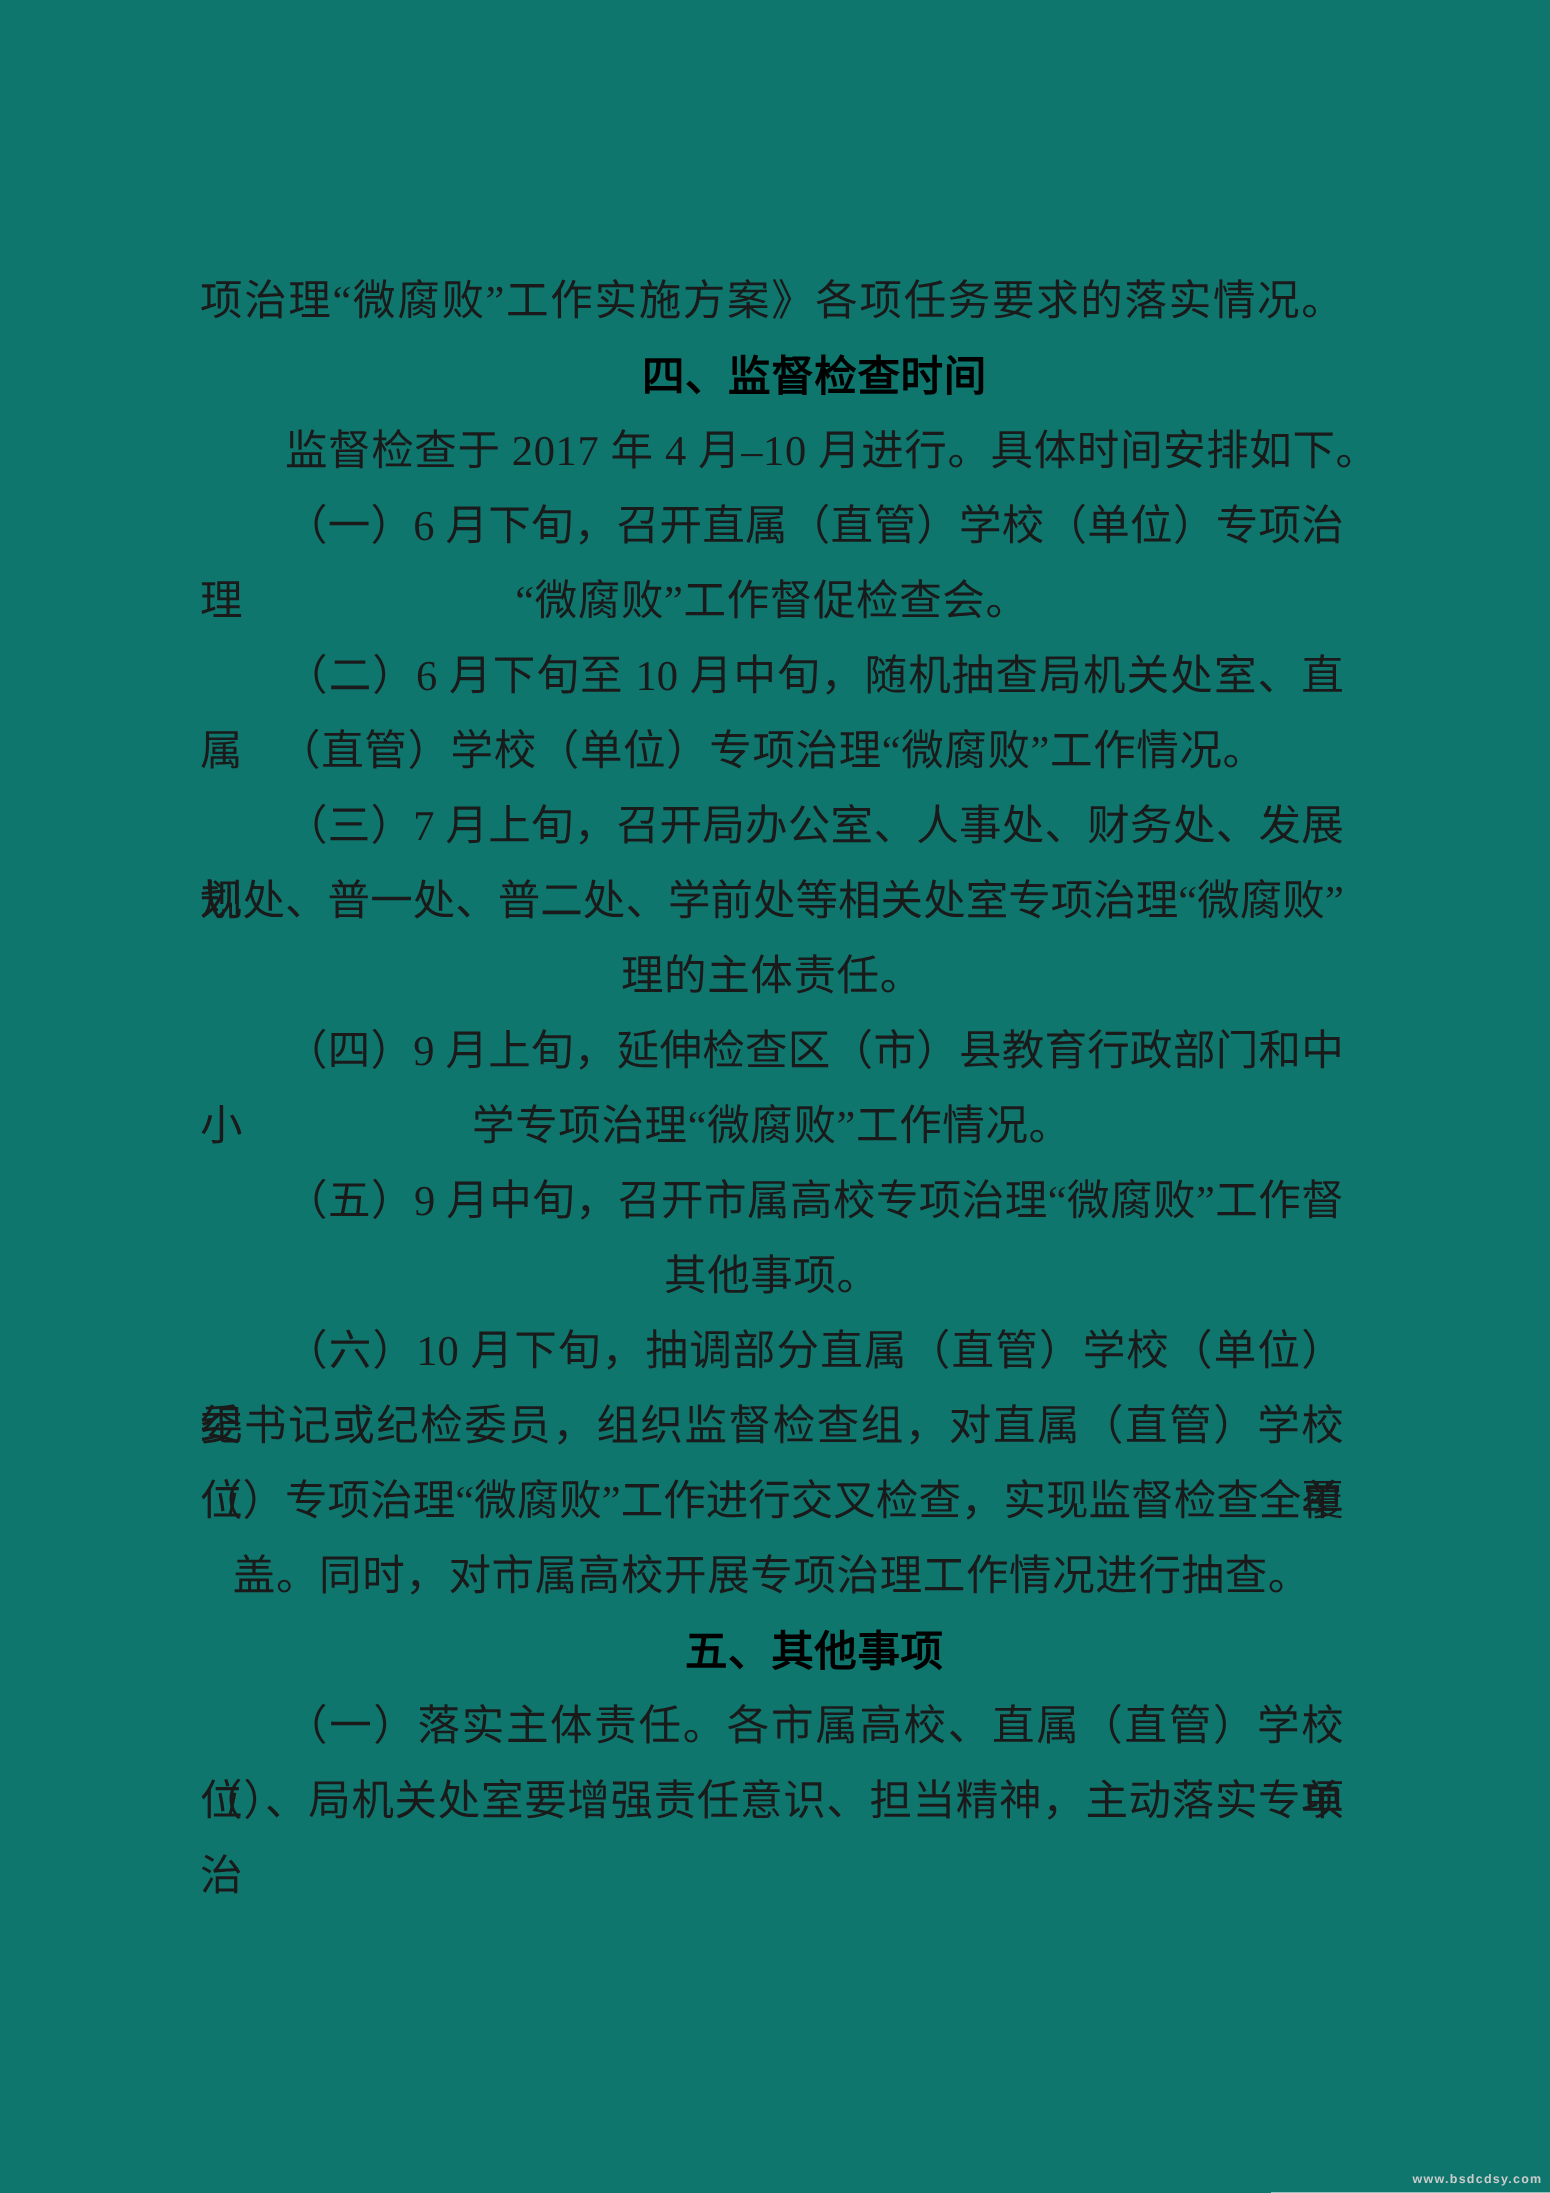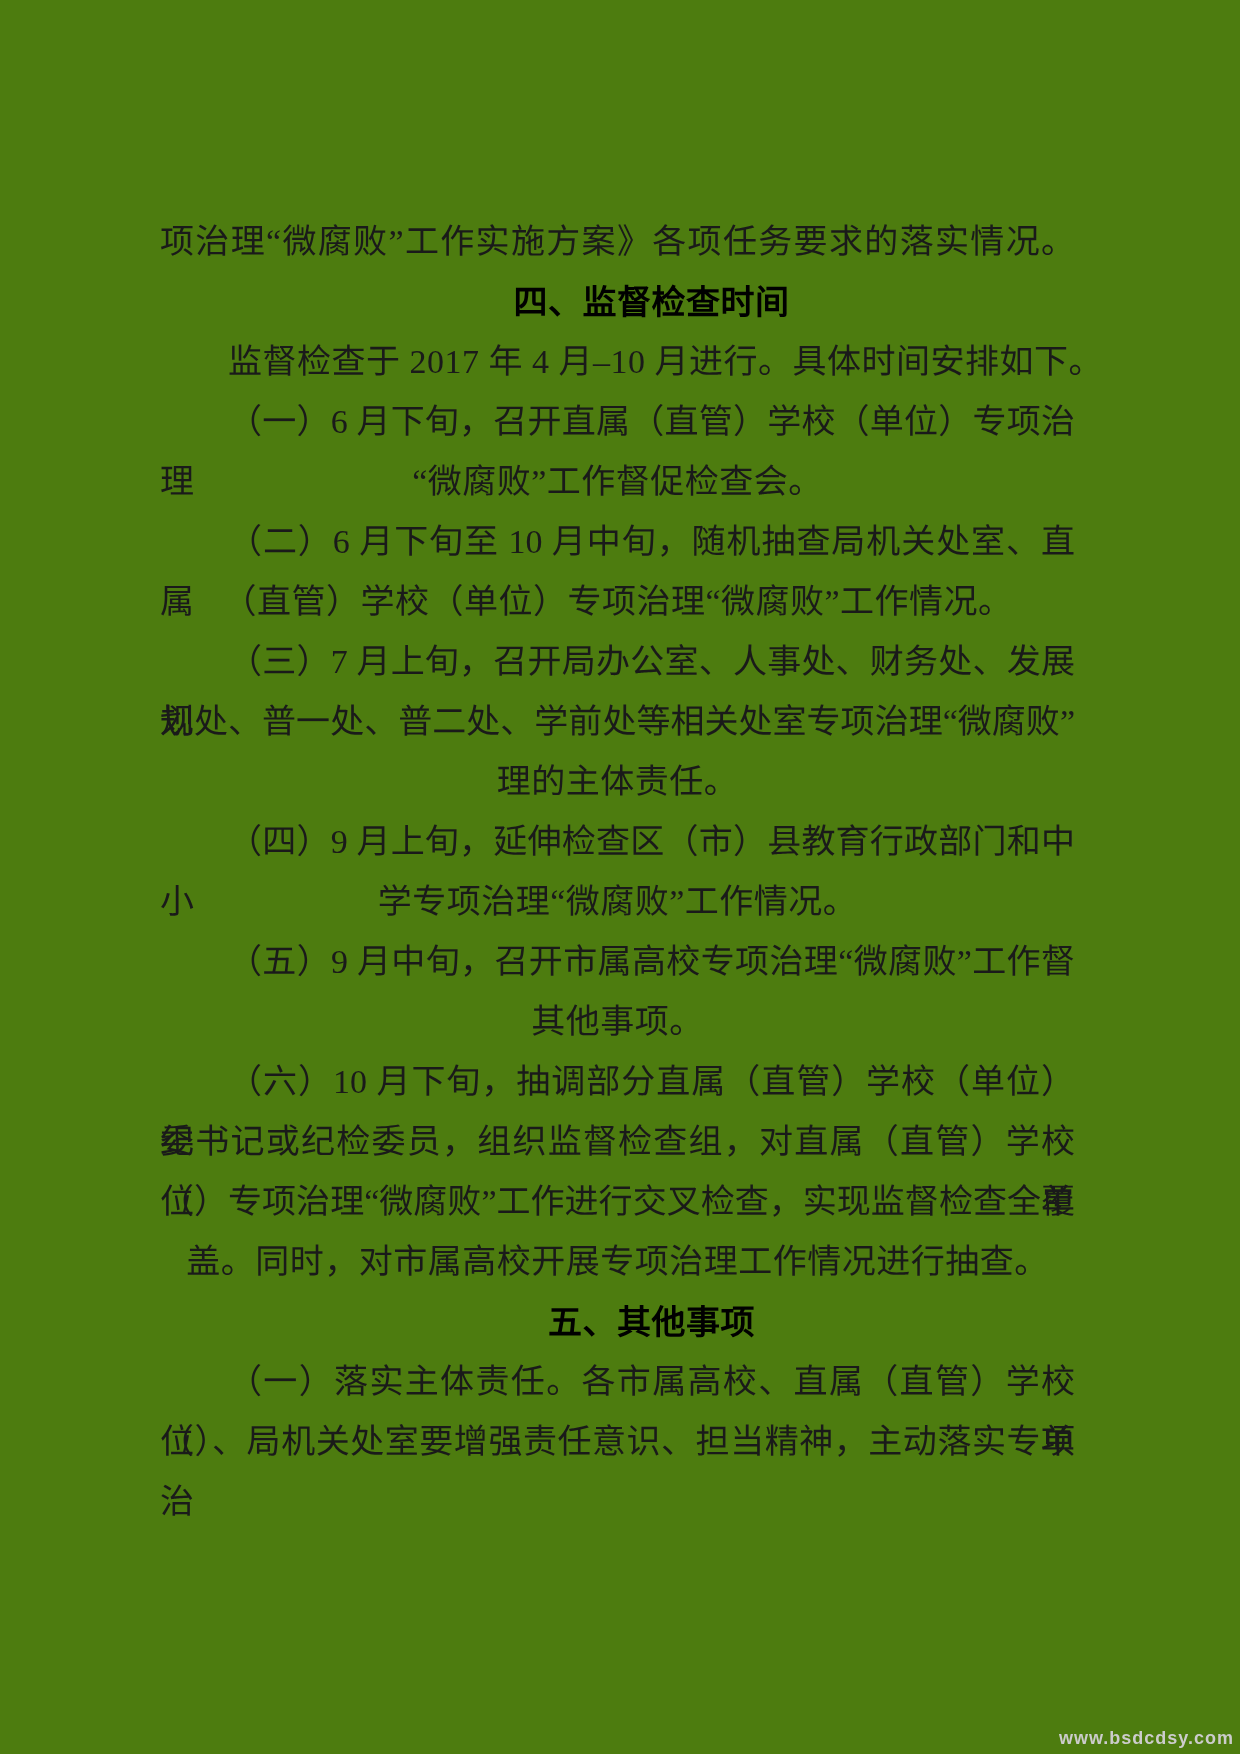--- a/index.html
+++ b/index.html
@@ -4,21 +4,21 @@
 <style>
   html, body {
     margin: 0;
     padding: 0;
     background: #ffffff;
   }
   .page {
     position: relative;
     width: 1240px;
     height: 1754px;
-    background: #4d7c0f;
+    background: #0f766e;
     overflow: hidden;
     font-family: "Liberation Serif", "DejaVu Serif", serif;
     color: #000000;
   }
   .content {
     position: absolute;
     left: 160px;
     top: 212px;
     width: 915px;
   }
@@ -43,21 +43,21 @@
   .line.heading {
     font-family: "Liberation Sans", "DejaVu Sans", sans-serif;
     font-weight: bold;
     color: #000000;
   }
   .watermark {
     position: absolute;
     right: 6px;
     bottom: 5px;
     font-family: "Liberation Sans", "DejaVu Sans", sans-serif;
-    font-size: 18px;
+    font-size: 10px;
     font-weight: bold;
     letter-spacing: 1px;
     color: #cccccc;
     user-select: none;
   }
 </style>
 </head>
 <body>
 
 <div class="page">

